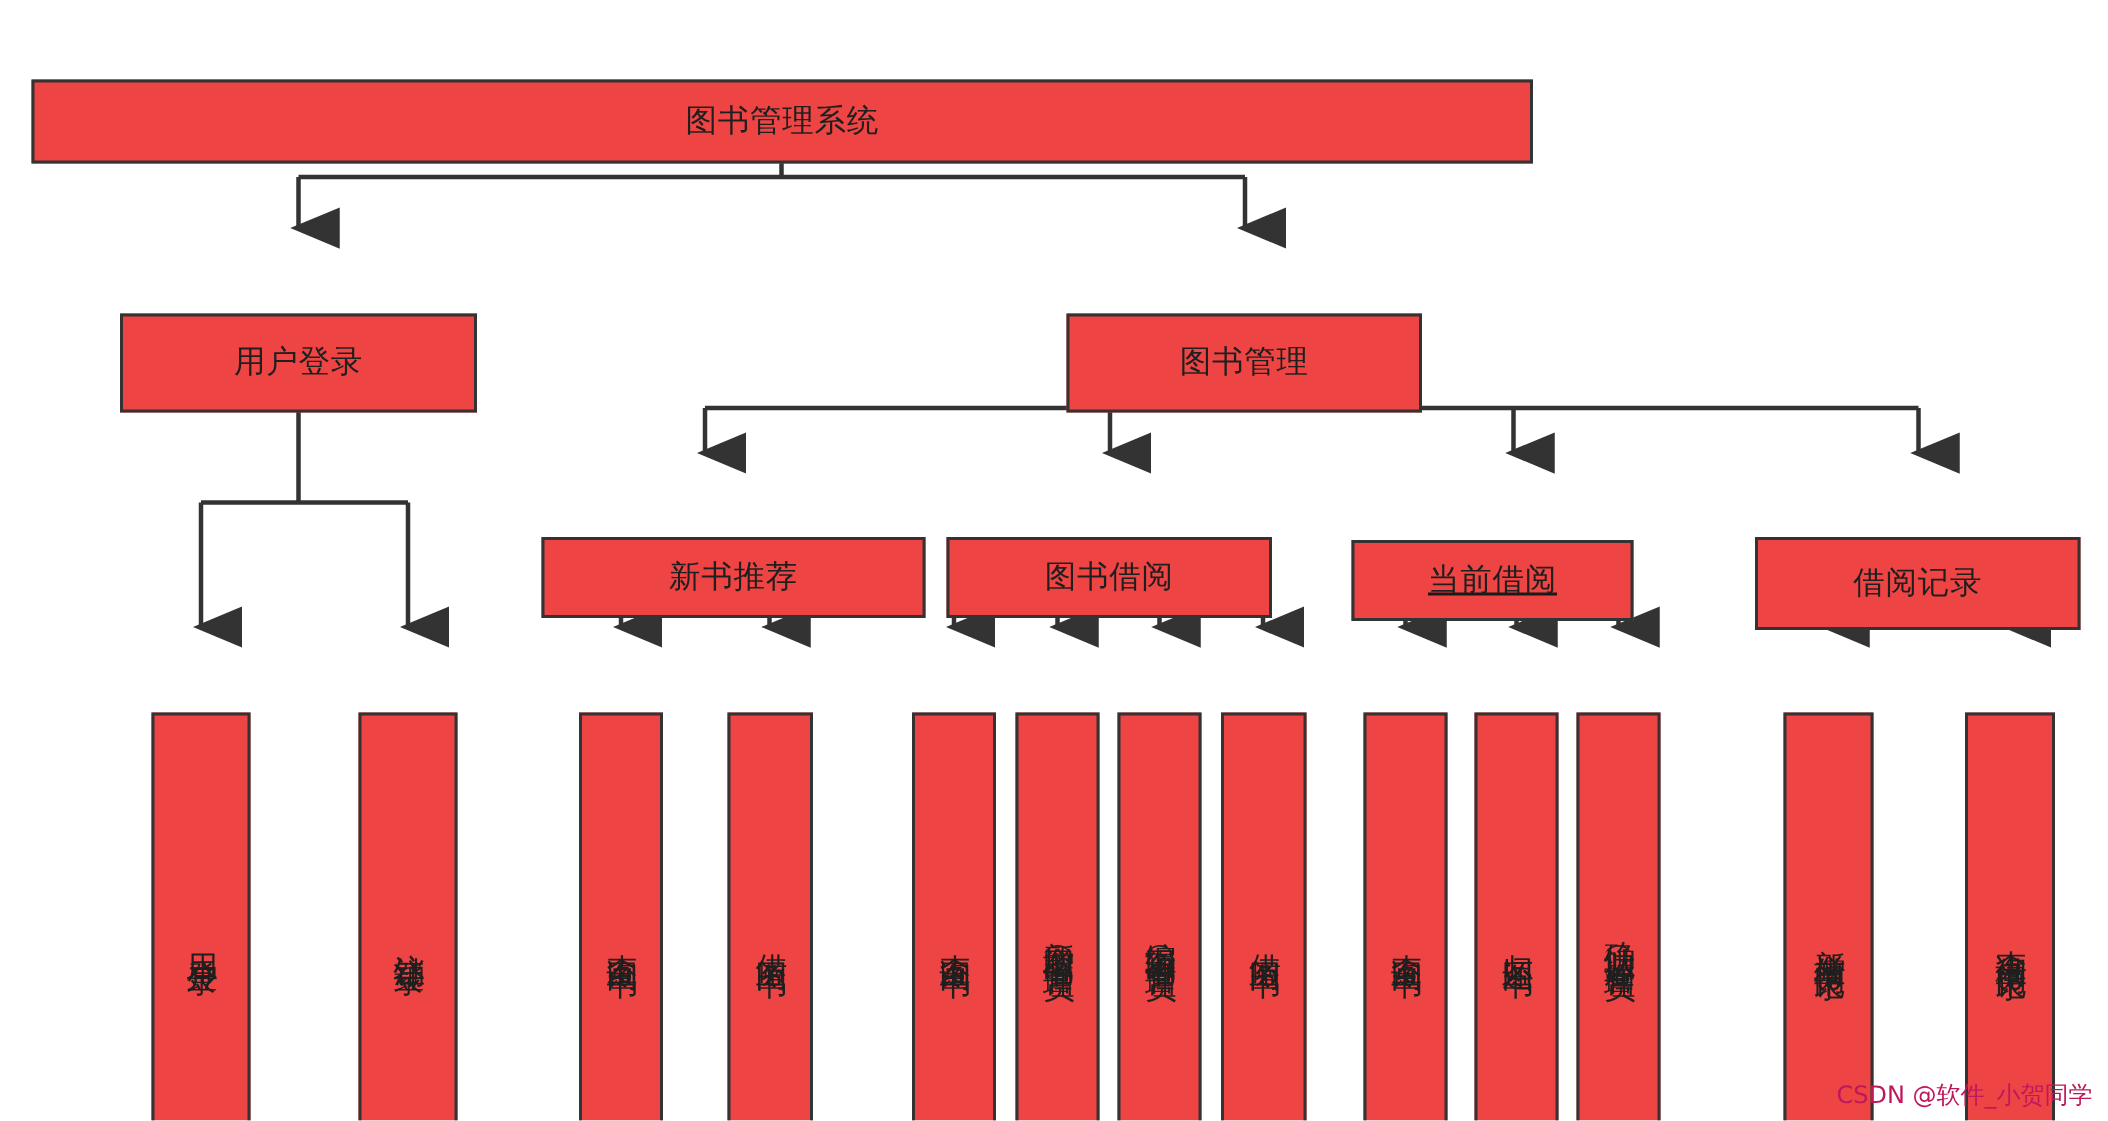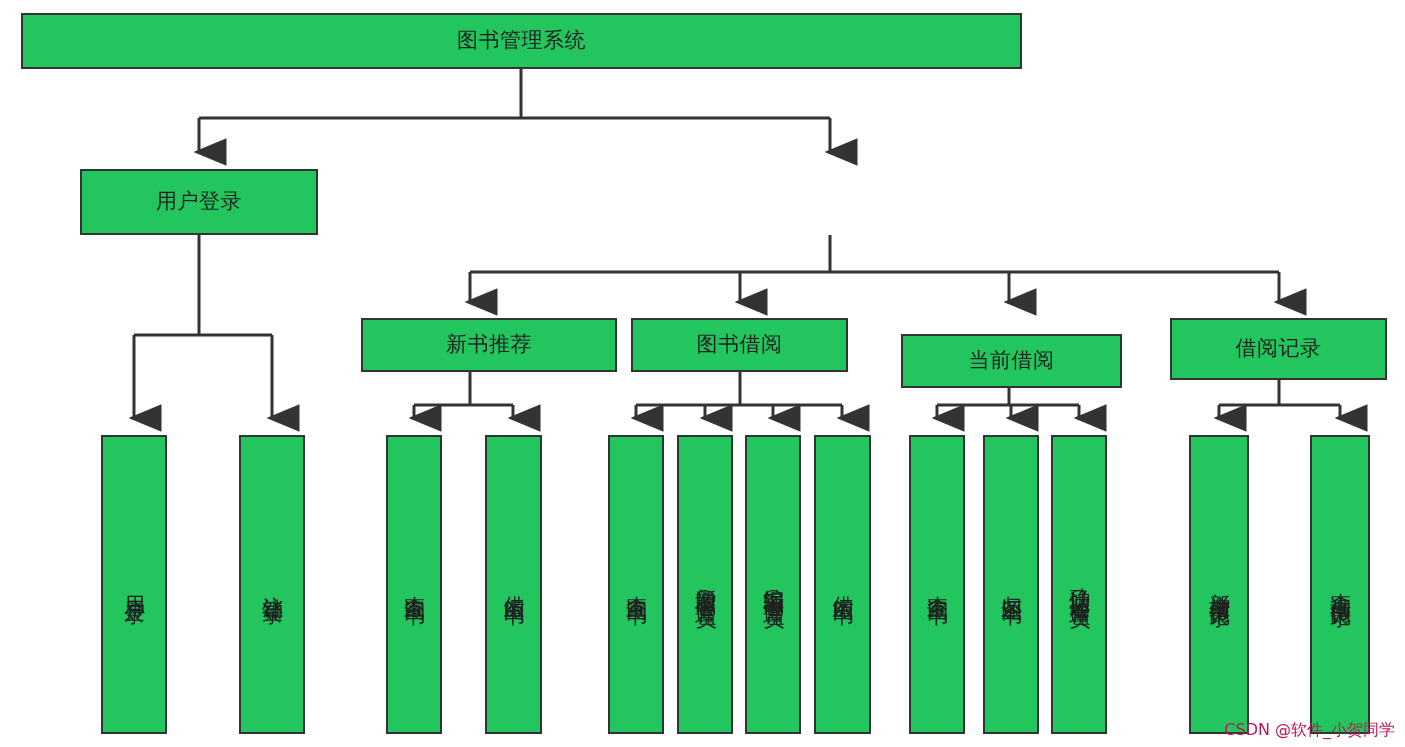--- a/index.html
+++ b/index.html
@@ -21,26 +21,27 @@
   #edges-layer {
     position: absolute;
     left: 0;
     top: 0;
     width: 1405px;
     height: 747px;
   }
   .node {
     position: absolute;
     box-sizing: border-box;
-    background: #22c55e;
+    background: #ef4444;
     border: 2px solid #333333;
     display: flex;
     align-items: center;
     justify-content: center;
     z-index: 3;
+    margin-top: 40px;
   }
   .node .node-label {
     display: block;
     text-align: center;
     color: #1f1f1f;
     letter-spacing: 0.5px;
   }
   .node.horizontal .node-label {
     font-size: 21px;
     line-height: 1.2;
@@ -125,28 +126,31 @@
     </g>
   </svg>
 
   <div class="node horizontal" style="left:21px; top:13px; width:1001px; height:56px;">
     <span class="node-label">图书管理系统</span>
   </div>
 
   <div class="node horizontal" style="left:80px; top:169px; width:238px; height:66px;">
     <span class="node-label">用户登录</span>
   </div>
+  <div class="node horizontal" style="left:711px; top:169px; width:237px; height:66px;">
+    <span class="node-label">图书管理</span>
+  </div>
 
   <div class="node horizontal" style="left:361px; top:318px; width:256px; height:54px;">
     <span class="node-label">新书推荐</span>
   </div>
   <div class="node horizontal" style="left:631px; top:318px; width:217px; height:54px;">
     <span class="node-label">图书借阅</span>
   </div>
-  <div class="node horizontal" style="left:901px; top:334px; width:221px; height:54px;">
+  <div class="node horizontal" style="left:901px; top:320px; width:188px; height:54px;text-decoration:underline;">
     <span class="node-label">当前借阅</span>
   </div>
   <div class="node horizontal" style="left:1170px; top:318px; width:217px; height:62px;">
     <span class="node-label">借阅记录</span>
   </div>
 
   <div class="node vertical" style="left:101px; top:435px; width:66px; height:299px;">
     <span class="node-label">用户登录</span>
   </div>
   <div class="node vertical" style="left:239px; top:435px; width:66px; height:299px;">

